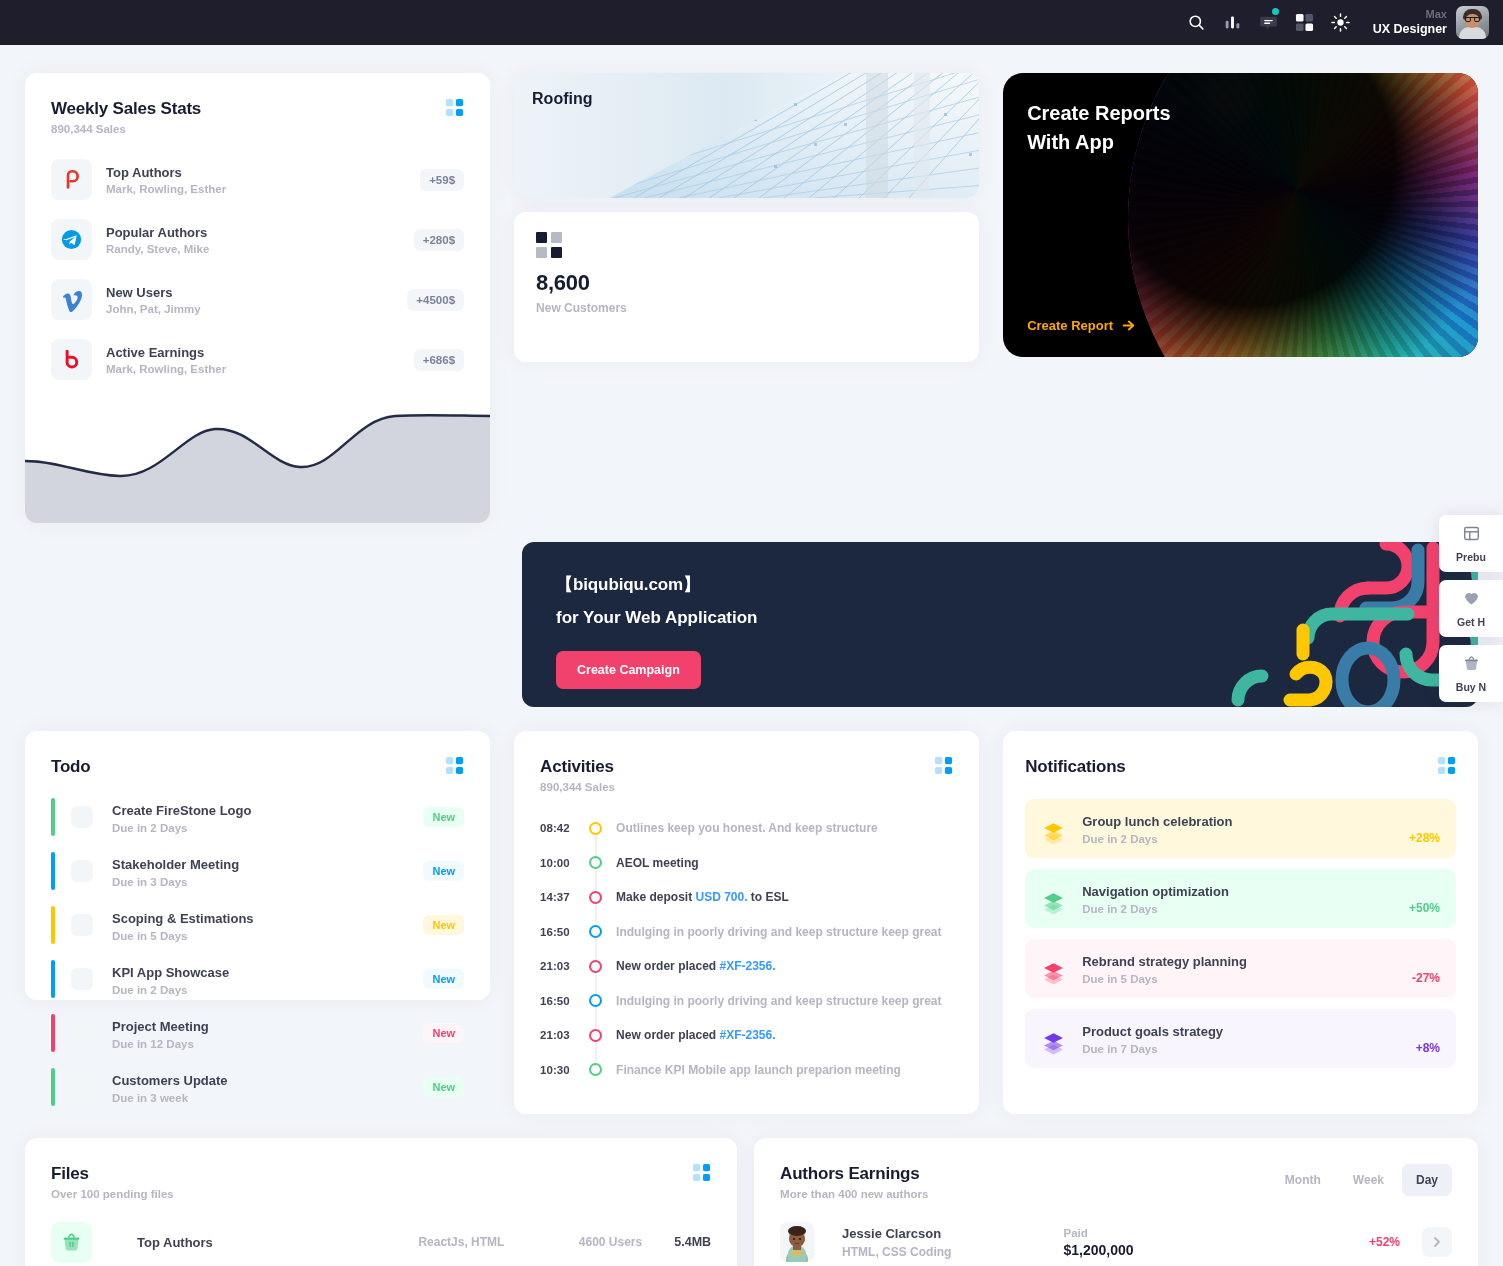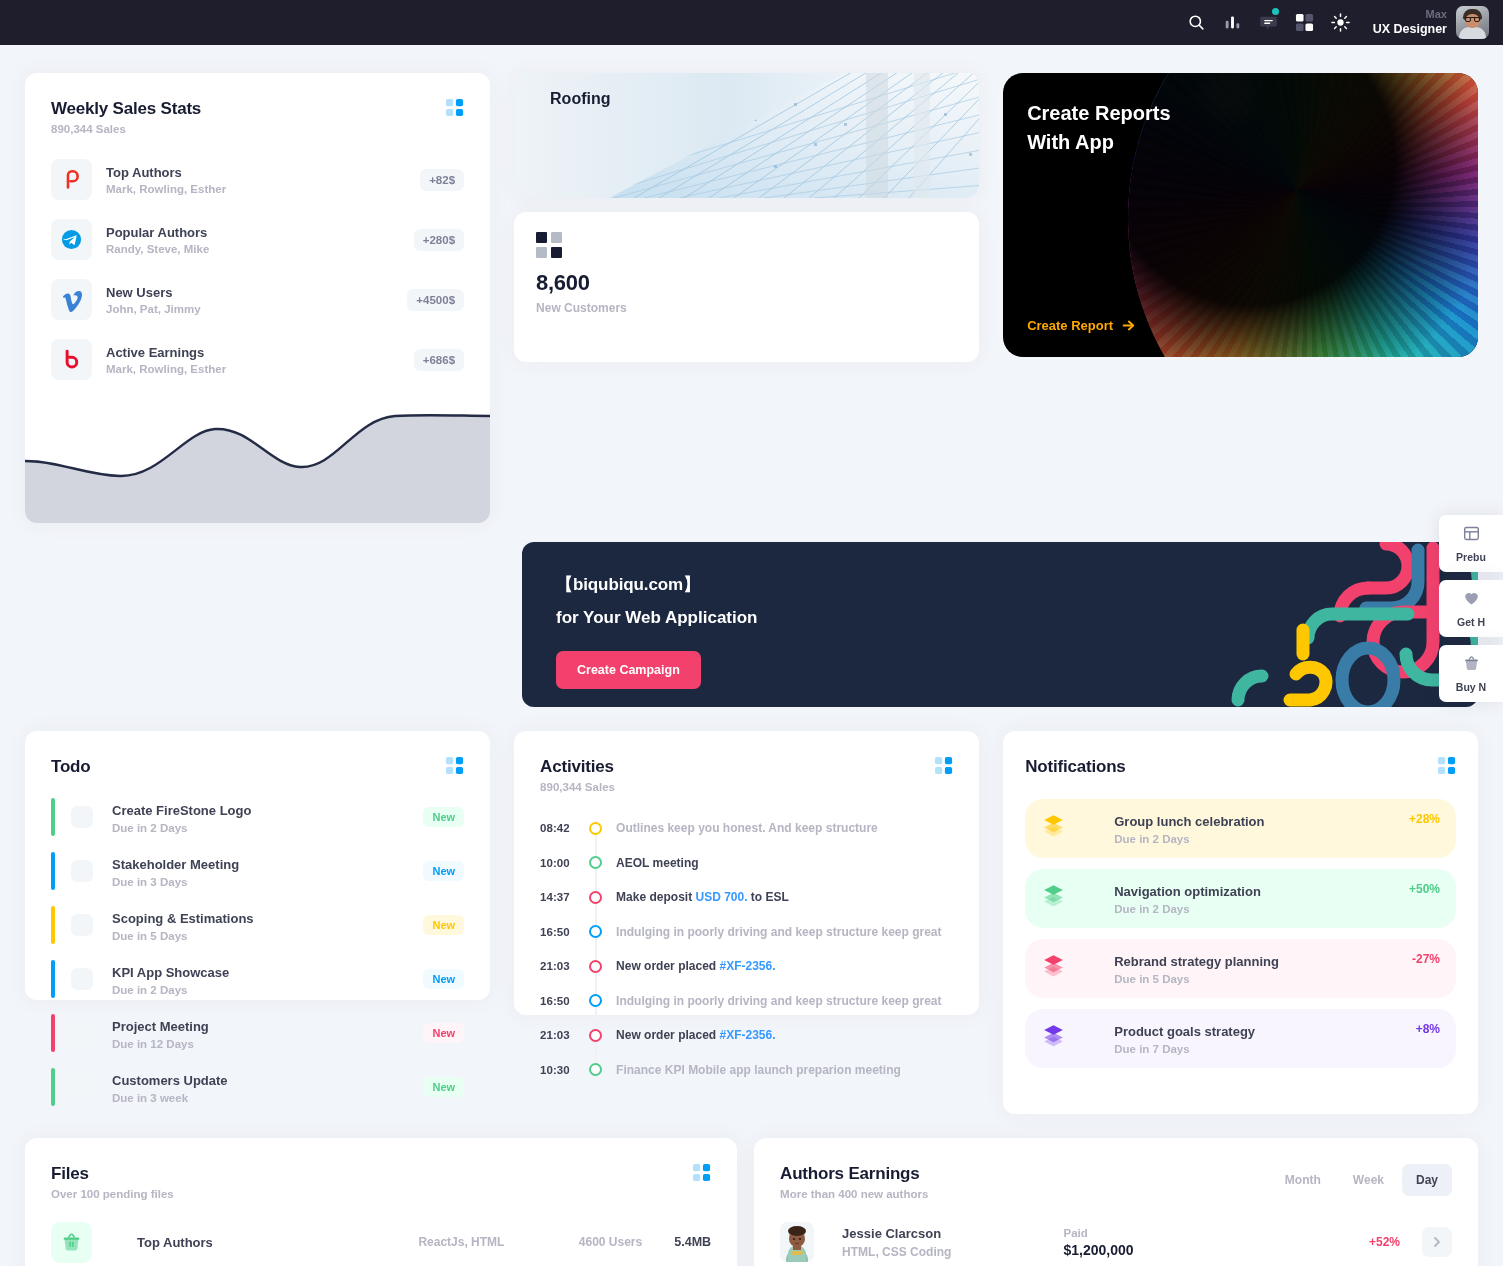--- a/index.html
+++ b/index.html
@@ -86,21 +86,21 @@
   }
   .wave-wrap { position: absolute; left: 0; right: 0; bottom: 0; height: 140px; }
 
   
   .col-mid { width: 473px; }
   .roofing {
     height: 125px; border-radius: 12px; position: relative; overflow: hidden;
     background: linear-gradient(110deg,#eef3f7 0%,#dde8f0 40%,#ffffff 100%);
   }
   .roof-title {
-    position: absolute; left: 36px; top: 17px;
+    position: absolute; left: 18px; top: 17px;
     font-size: 16px; font-weight: 700; color: #181c32; z-index: 3;
   }
   .glassbox { position: absolute; inset: 0; }
   .newcust { height: 150px; margin-top: 14px; padding: 20px 22px; }
   .nc-sq { display:grid; grid-template-columns: 11px 11px; grid-gap: 4px; }
   .nc-sq i { width: 11px; height: 11px; display:block; border-radius:1px; }
   .nc-num { font-size: 22px; font-weight: 700; color: #181c32; margin-top: 12px; letter-spacing:-.3px;}
   .nc-lab { font-size: 12px; font-weight: 600; color: #b5b5c3; margin-top: 5px; }
 
   
@@ -164,39 +164,39 @@
   .todo-chk {
     width: 22px; height: 22px; border-radius: 6px; background: #f3f6f9;
     margin-left: 16px; flex-shrink: 0; cursor: pointer;
   }
   .todo-txt { margin-left: 19px; flex: 1; }
   .todo-name { font-size: 13px; font-weight: 700; color: #3f4254; }
   .todo-due { font-size: 11.5px; font-weight: 600; color: #b5b5c3; margin-top: 3px; }
   .todo-badge { font-size: 11px; font-weight: 700; border-radius: 6px; padding: 4px 9px; }
 
   
-  .acts { height: 284px; padding: 26px 26px 0 26px; }
+  .acts { height: 383px; padding: 26px 26px 0 26px; }
   .timeline { margin-top: 18px; position: relative; }
   .tl-line { position: absolute; left: 55px; top: 10px; bottom: 16px; width: 2px; background: #eff2f5; }
   .tl-row { display: flex; align-items: center; height: 34.5px; position: relative; }
   .tl-time { width: 42px; font-size: 11.5px; font-weight: 700; color: #3f4254; }
   .tl-dot {
     width: 13px; height: 13px; border-radius: 50%;
     border: 2.4px solid #000; background: #fff; margin-left: 7px;
     position: relative; z-index: 2; flex-shrink: 0;
   }
   .tl-text { margin-left: 14px; font-size: 12px; font-weight: 700; }
   .tl-text a { color: #3699ff; text-decoration: none; }
 
   
   .notis { height: 383px; padding: 26px 22px 0 22px; }
   .noti-list { margin-top: 22px; }
   .noti-row {
-    display: flex; align-items: flex-start; border-radius: 18px;
-    padding: 13px 16px; margin-bottom: 11px; gap: 32px;
+    display: flex; align-items: flex-end; border-radius: 9px;
+    padding: 13px 16px; margin-bottom: 11px;
   }
   .noti-txt { margin-left: 16px; flex: 1; }
   .noti-name { font-size: 13px; font-weight: 700; color: #3f4254; }
   .noti-due { font-size: 11.5px; font-weight: 600; color: #b5b5c3; margin-top: 3px; }
   .noti-pct { font-size: 12px; font-weight: 700; }
 
   
   .bottom { margin-top: 24px; display: flex; gap: 17px; }
   .files { width: 725px; height: 306px; padding: 26px 26px 0 26px; overflow: hidden; }
   .file-row { display: flex; align-items: center; height: 56px; margin-bottom: 0px; }
@@ -333,21 +333,21 @@
           <div class="stat-row">
             <div class="stat-ico">
               <svg width="21" height="21" viewBox="0 0 24 24">
                 <path d="M8 21V7a4.5 4.5 0 014.5-4.5h1A5.5 5.5 0 0119 8v.5A5.5 5.5 0 0113.5 14H11" fill="none" stroke="#ee3124" stroke-width="3" stroke-linecap="round"></path>
               </svg>
             </div>
             <div class="stat-txt">
               <div class="stat-name">Top Authors</div>
               <div class="stat-sub">Mark, Rowling, Esther</div>
             </div>
-            <div class="stat-val">+82$</div>
+            <div class="stat-val">+59$</div>
           </div>
 
           <div class="stat-row">
             <div class="stat-ico">
               <svg width="23" height="23" viewBox="0 0 24 24">
                 <circle cx="12" cy="12" r="10" fill="#039be5"></circle>
                 <path d="M5.9 11.8l10.6-4.1c.5-.18.93.12.77.86l-1.8 8.5c-.14.6-.5.75-1 .47l-2.76-2.04-1.33 1.28c-.15.15-.27.27-.55.27l.2-2.8 5.1-4.6c.22-.2-.05-.3-.34-.11L6.7 12.9l-2.7-.84c-.59-.19-.6-.59.12-.87z" fill="#fff"></path>
               </svg>
             </div>
             <div class="stat-txt">

